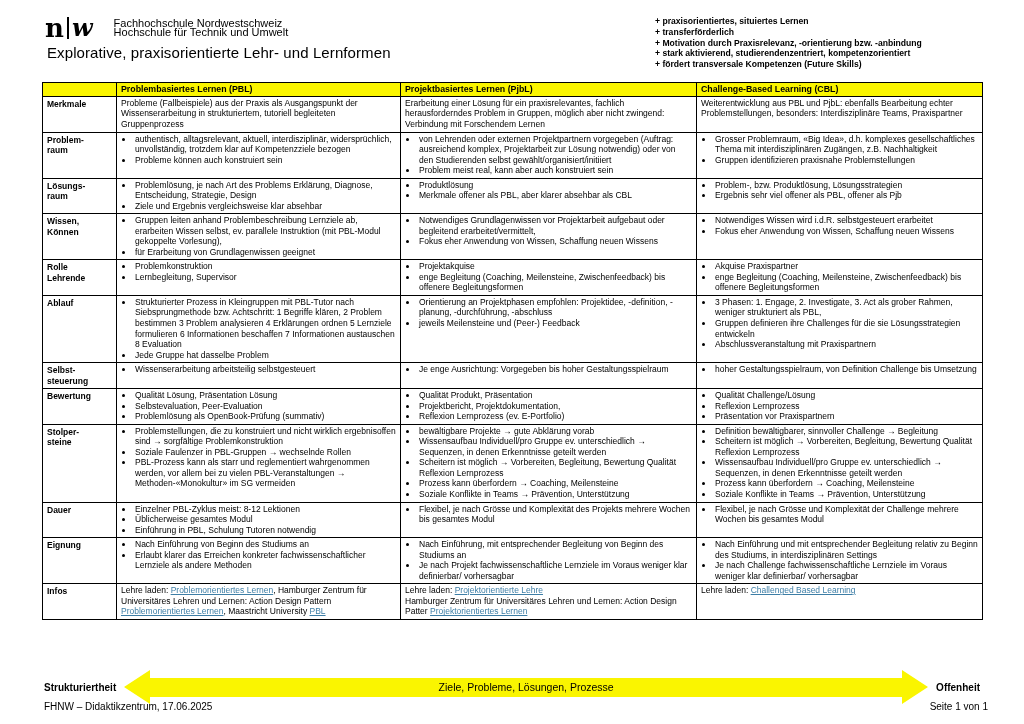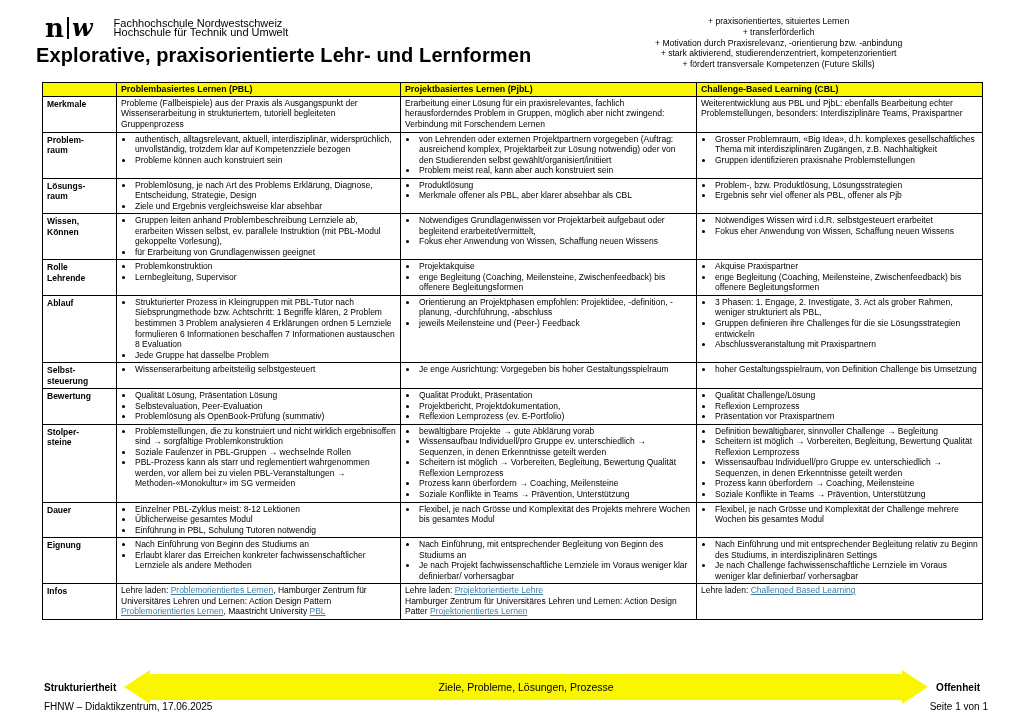--- a/index.html
+++ b/index.html
@@ -15,40 +15,40 @@
     font-family:"Liberation Sans", sans-serif;color:var(--text);
     overflow:hidden;
   }
   
   .logo-row{position:absolute;left:45px;top:16px;display:flex;align-items:flex-start;}
   .logo{display:flex;align-items:center;height:24px;}
   .logo-n{font-family:"DejaVu Serif",serif;font-weight:bold;font-size:26px;line-height:24px;}
   .logo-bar{width:2px;height:22px;background:#000;margin:0 3px;}
   .logo-w{font-family:"DejaVu Serif",serif;font-style:italic;font-weight:bold;font-size:24px;line-height:24px;}
   .org{margin-left:21px;font-size:11px;line-height:9.4px;padding-top:3px;}
-  .title{position:absolute;left:36px;top:44px;font-size:20px;font-weight:bold;letter-spacing:.1px;}
-  .benefits{position:absolute;left:655px;top:16px;font-size:8.6px;font-weight:normal;line-height:10.8px;text-align:center;}
+  .title{position:absolute;left:47px;top:44px;font-size:15px;font-weight:normal;letter-spacing:.1px;}
+  .benefits{position:absolute;left:655px;top:16px;font-size:8.6px;font-weight:bold;line-height:10.8px;}
   
   .table-wrap{position:absolute;left:42px;top:82px;width:940px;}
   table{border-collapse:collapse;table-layout:fixed;width:940px;font-size:8.5px;line-height:1.24;border-radius:6px;}
   th,td{border:1px solid var(--border);vertical-align:top;text-align:left;}
   th{background:var(--yellow);font-size:8.8px;padding:1px 4px;}
   td{padding:1px 4px 2px 4px;}
   td.rowlabel{font-weight:bold;white-space:pre-line;padding-top:2px;}
   td ul{margin:0;padding-left:13px;}
   td li{padding-left:1px;margin:0;}
   a.doclink{color:var(--link);text-decoration:underline;cursor:pointer;}
   
   .spectrum{position:absolute;left:44px;right:44px;top:666px;height:42px;display:flex;align-items:center;}
   .axis-label{font-size:10px;font-weight:bold;white-space:nowrap;}
   .arrow{flex:1;display:flex;align-items:center;margin:0 8px;}
   .head{width:0;height:0;border-top:17px solid transparent;border-bottom:17px solid transparent;}
   .head-left{border-right:26px solid var(--yellow);}
   .head-right{border-left:26px solid var(--yellow);}
-  .arrow-body{flex:1;height:26px;background:var(--yellow);display:flex;align-items:center;justify-content:center;font-size:10.5px;}
+  .arrow-body{flex:1;height:19px;background:var(--yellow);display:flex;align-items:center;justify-content:center;font-size:10.5px;}
   
   .footer{position:absolute;left:44px;right:36px;top:701px;display:flex;justify-content:space-between;font-size:10px;}
 </style>
 </head>
 <body>
 
 <div class="logo-row">
   <div class="logo">
     <span class="logo-n">n</span>
     <span class="logo-bar"></span>

